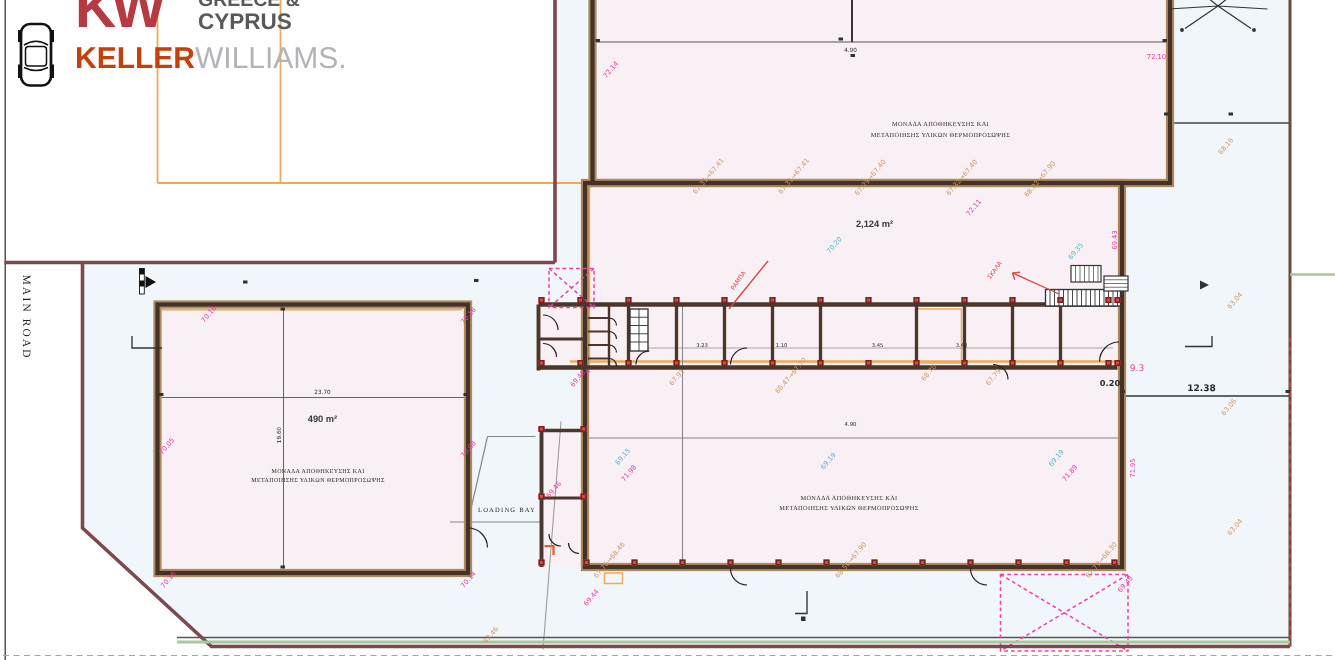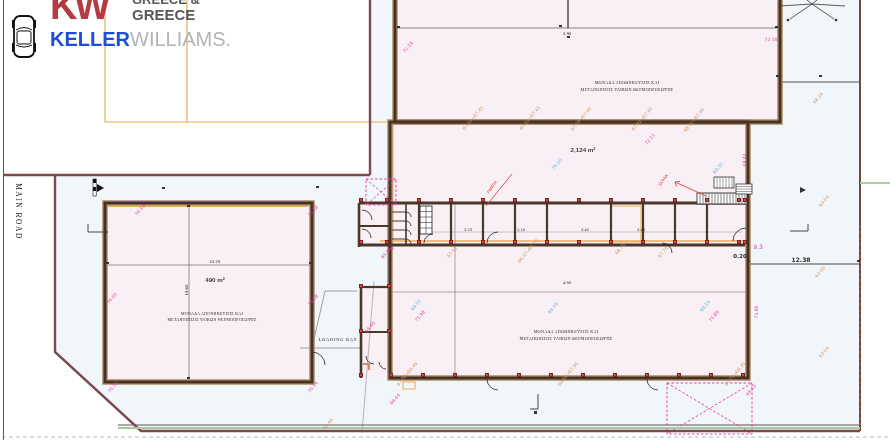--- a/index.html
+++ b/index.html
@@ -6,21 +6,21 @@
   .stage{position:relative;width:890px;height:440px;background:#ffffff;overflow:hidden;
          font-family:"Liberation Sans",sans-serif;}
   svg{position:absolute;left:0;top:0;}
   
   .kw-mark{position:absolute;left:50px;top:-15px;font-size:38px;font-weight:800;
            letter-spacing:-3px;color:#b63a41;font-family:"Liberation Sans",sans-serif;}
   .kw-region{position:absolute;left:132px;top:-7px;font-size:13px;font-weight:700;color:#59595c;line-height:1.0;}
   .kw-region2{position:absolute;left:132px;top:6px;font-size:15px;font-weight:700;color:#59595c;}
   .kw-brand{position:absolute;left:50px;top:28px;font-size:20px;color:#7b7c7f;letter-spacing:0;}
   .kw-brand .lt{font-weight:300;color:#b2b4b7;}
-  .kw-brand .hv{font-weight:700;color:#1d4ed8;}
+  .kw-brand .hv{font-weight:700;color:#c2410c;}
   
   .road{position:absolute;left:-13px;top:207px;width:62px;text-align:center;
         font-family:"Liberation Serif",serif;font-size:7.5px;letter-spacing:1.5px;color:#222;
         transform:rotate(90deg);}
   
   .glabel{position:absolute;text-align:center;font-family:"Liberation Serif",serif;
           font-size:4.2px;line-height:1.55;letter-spacing:.25px;color:#332f2d;}
   .area-label{position:absolute;text-align:center;font-size:6.2px;font-weight:700;color:#3a3a3a;}
   .lbay{position:absolute;text-align:center;font-family:"Liberation Serif",serif;
         font-size:4.4px;letter-spacing:.8px;color:#222;}
@@ -196,21 +196,21 @@
       <rect x="33" y="43" width="3" height="9" fill="#111"></rect>
       <rect x="14" y="16" width="20" height="41" rx="6" fill="#fff" stroke="#111" stroke-width="1.8"></rect>
       <path d="M16,30 Q24,25 32,30" stroke="#111" stroke-width="1" fill="none"></path>
       <path d="M16,45 Q24,49 32,45" stroke="#111" stroke-width="1" fill="none"></path>
       <rect x="17" y="31" width="14" height="13" rx="2" fill="none" stroke="#111" stroke-width="1"></rect>
     </g>
   </svg>
 
   <div class="kw-mark">KW</div>
   <div class="kw-region">GREECE &amp;</div>
-  <div class="kw-region2">GREECE</div>
+  <div class="kw-region2">CYPRUS</div>
   <div class="kw-brand"><span class="hv">KELLER</span><span class="lt">WILLIAMS.</span></div>
 
   <div class="road">MAIN ROAD</div>
 
   <div class="glabel" style="left:547px;top:80px;width:160px;">
     <div>ΜΟΝΑΔΑ ΑΠΟΘΗΚΕΥΣΗΣ ΚΑΙ</div>
     <div>ΜΕΤΑΠΟΙΗΣΗΣ ΥΛΙΚΩΝ ΘΕΡΜΟΠΡΟΣΩΨΗΣ</div>
   </div>
 
   <div class="glabel" style="left:486px;top:329px;width:160px;">

